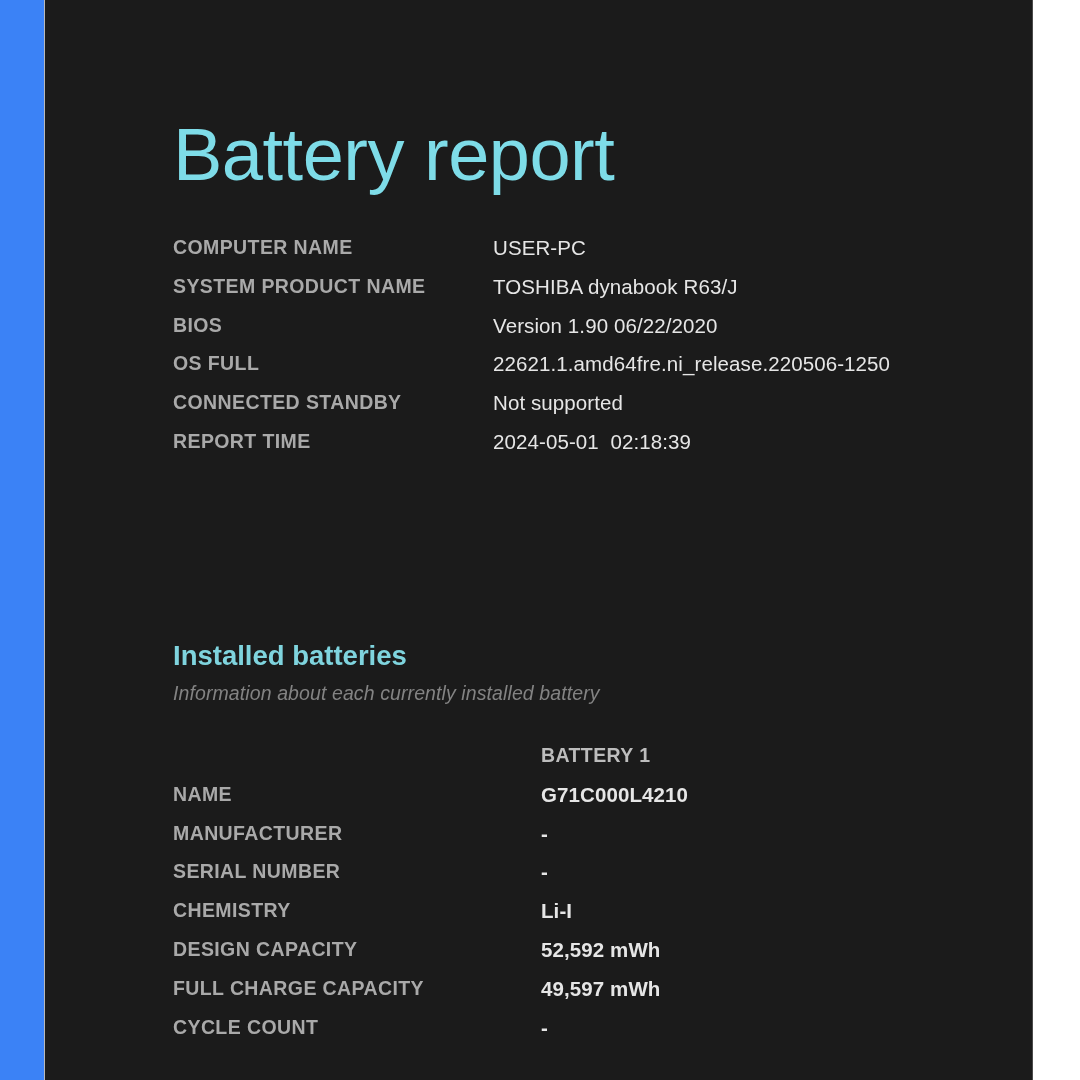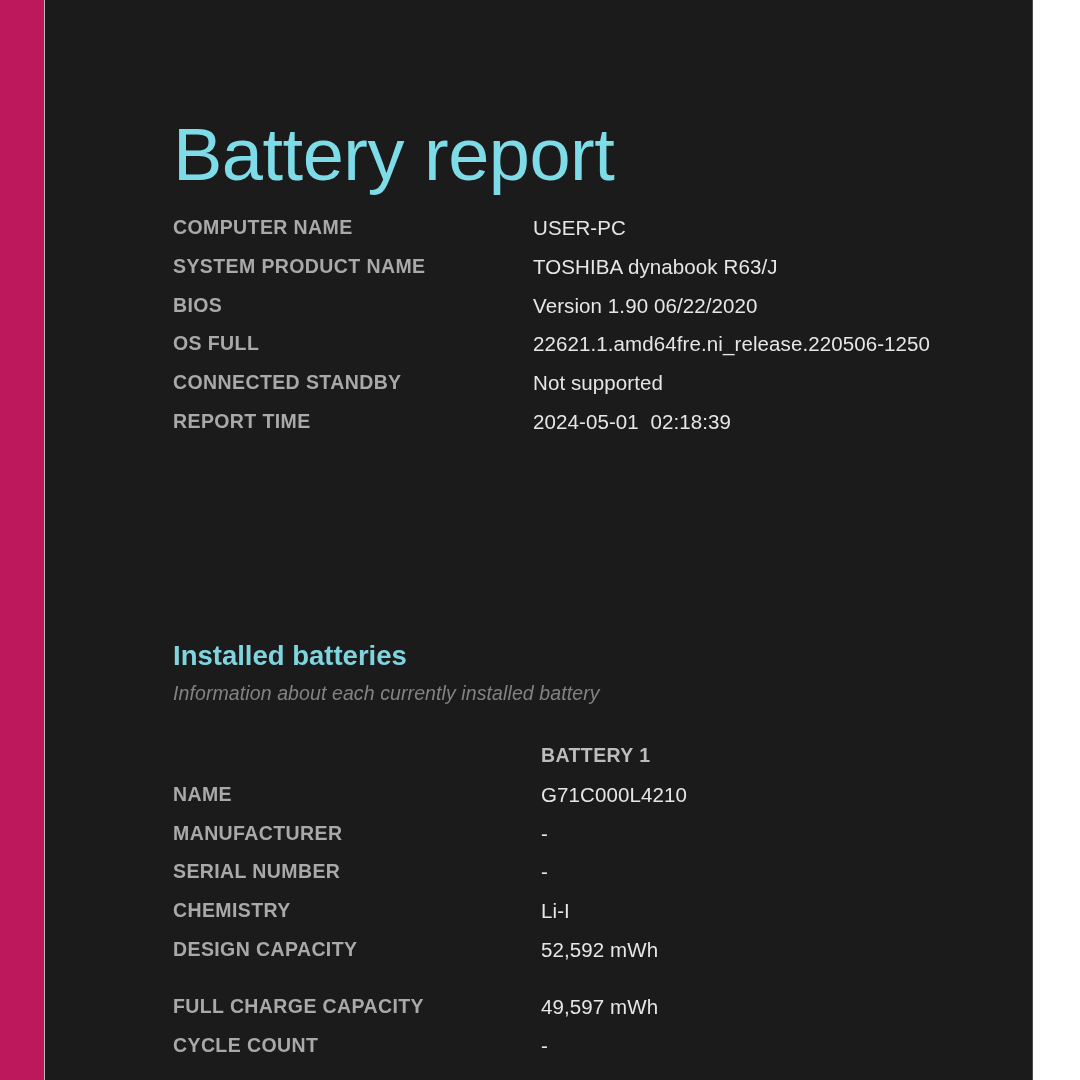--- a/index.html
+++ b/index.html
@@ -12,21 +12,21 @@
   }
   body {
     font-family: "Liberation Sans", sans-serif;
     -webkit-font-smoothing: antialiased;
   }
 
   #page {
     position: relative;
     width: 952px;
     height: 1080px;
-    background: #be185d;
+    background: #3b82f6;
   }
 
   
   #report-surface {
     position: absolute;
     left: 45px;
     top: 0px;
     width: 987px;
     height: 1080px;
     background: #1b1b1b;
@@ -44,21 +44,21 @@
     letter-spacing: -0.5px;
     color: #7edce8;
     line-height: 1.0;
     white-space: nowrap;
   }
 
   
   #system-info {
     position: absolute;
     left: 128px;
-    top: 216px;
+    top: 236px;
     width: 840px;
   }
   .sys-row {
     position: relative;
     height: 38.8px;
   }
   .sys-label {
     position: absolute;
     left: 0px;
     top: 0px;
@@ -70,21 +70,20 @@
   }
   .sys-value {
     position: absolute;
     left: 320px;
     top: 0px;
     font-size: 20.5px;
     font-weight: 400;
     color: #e6e6e6;
     letter-spacing: 0.1px;
     white-space: pre;
-    margin-left: 40px;
   }
 
   
   #installed-section {
     position: absolute;
     left: 128px;
     top: 640px;
     width: 840px;
   }
   #section-heading {
@@ -111,38 +110,37 @@
     left: 128px;
     top: 744px;
     width: 840px;
     text-align: center;
   }
   .bat-row {
     position: relative;
     height: 38.8px;
   }
   .bat-row.gap-before {
-    margin-top: 18px;
   }
   .bat-label {
     position: absolute;
     left: 0px;
     top: 0px;
     font-size: 19.5px;
     font-weight: bold;
     color: #a9a9a9;
     letter-spacing: 0.4px;
     white-space: nowrap;
   }
   .bat-value {
     position: absolute;
     left: 368px;
     top: 0px;
     font-size: 20.5px;
-    font-weight: 400;
+    font-weight: 700;
     color: #e6e6e6;
     letter-spacing: 0.1px;
     white-space: pre;
   }
   .bat-value.col-header {
     font-size: 19.5px;
     font-weight: bold;
     color: #bdbdbd;
     letter-spacing: 0.4px;
   }

